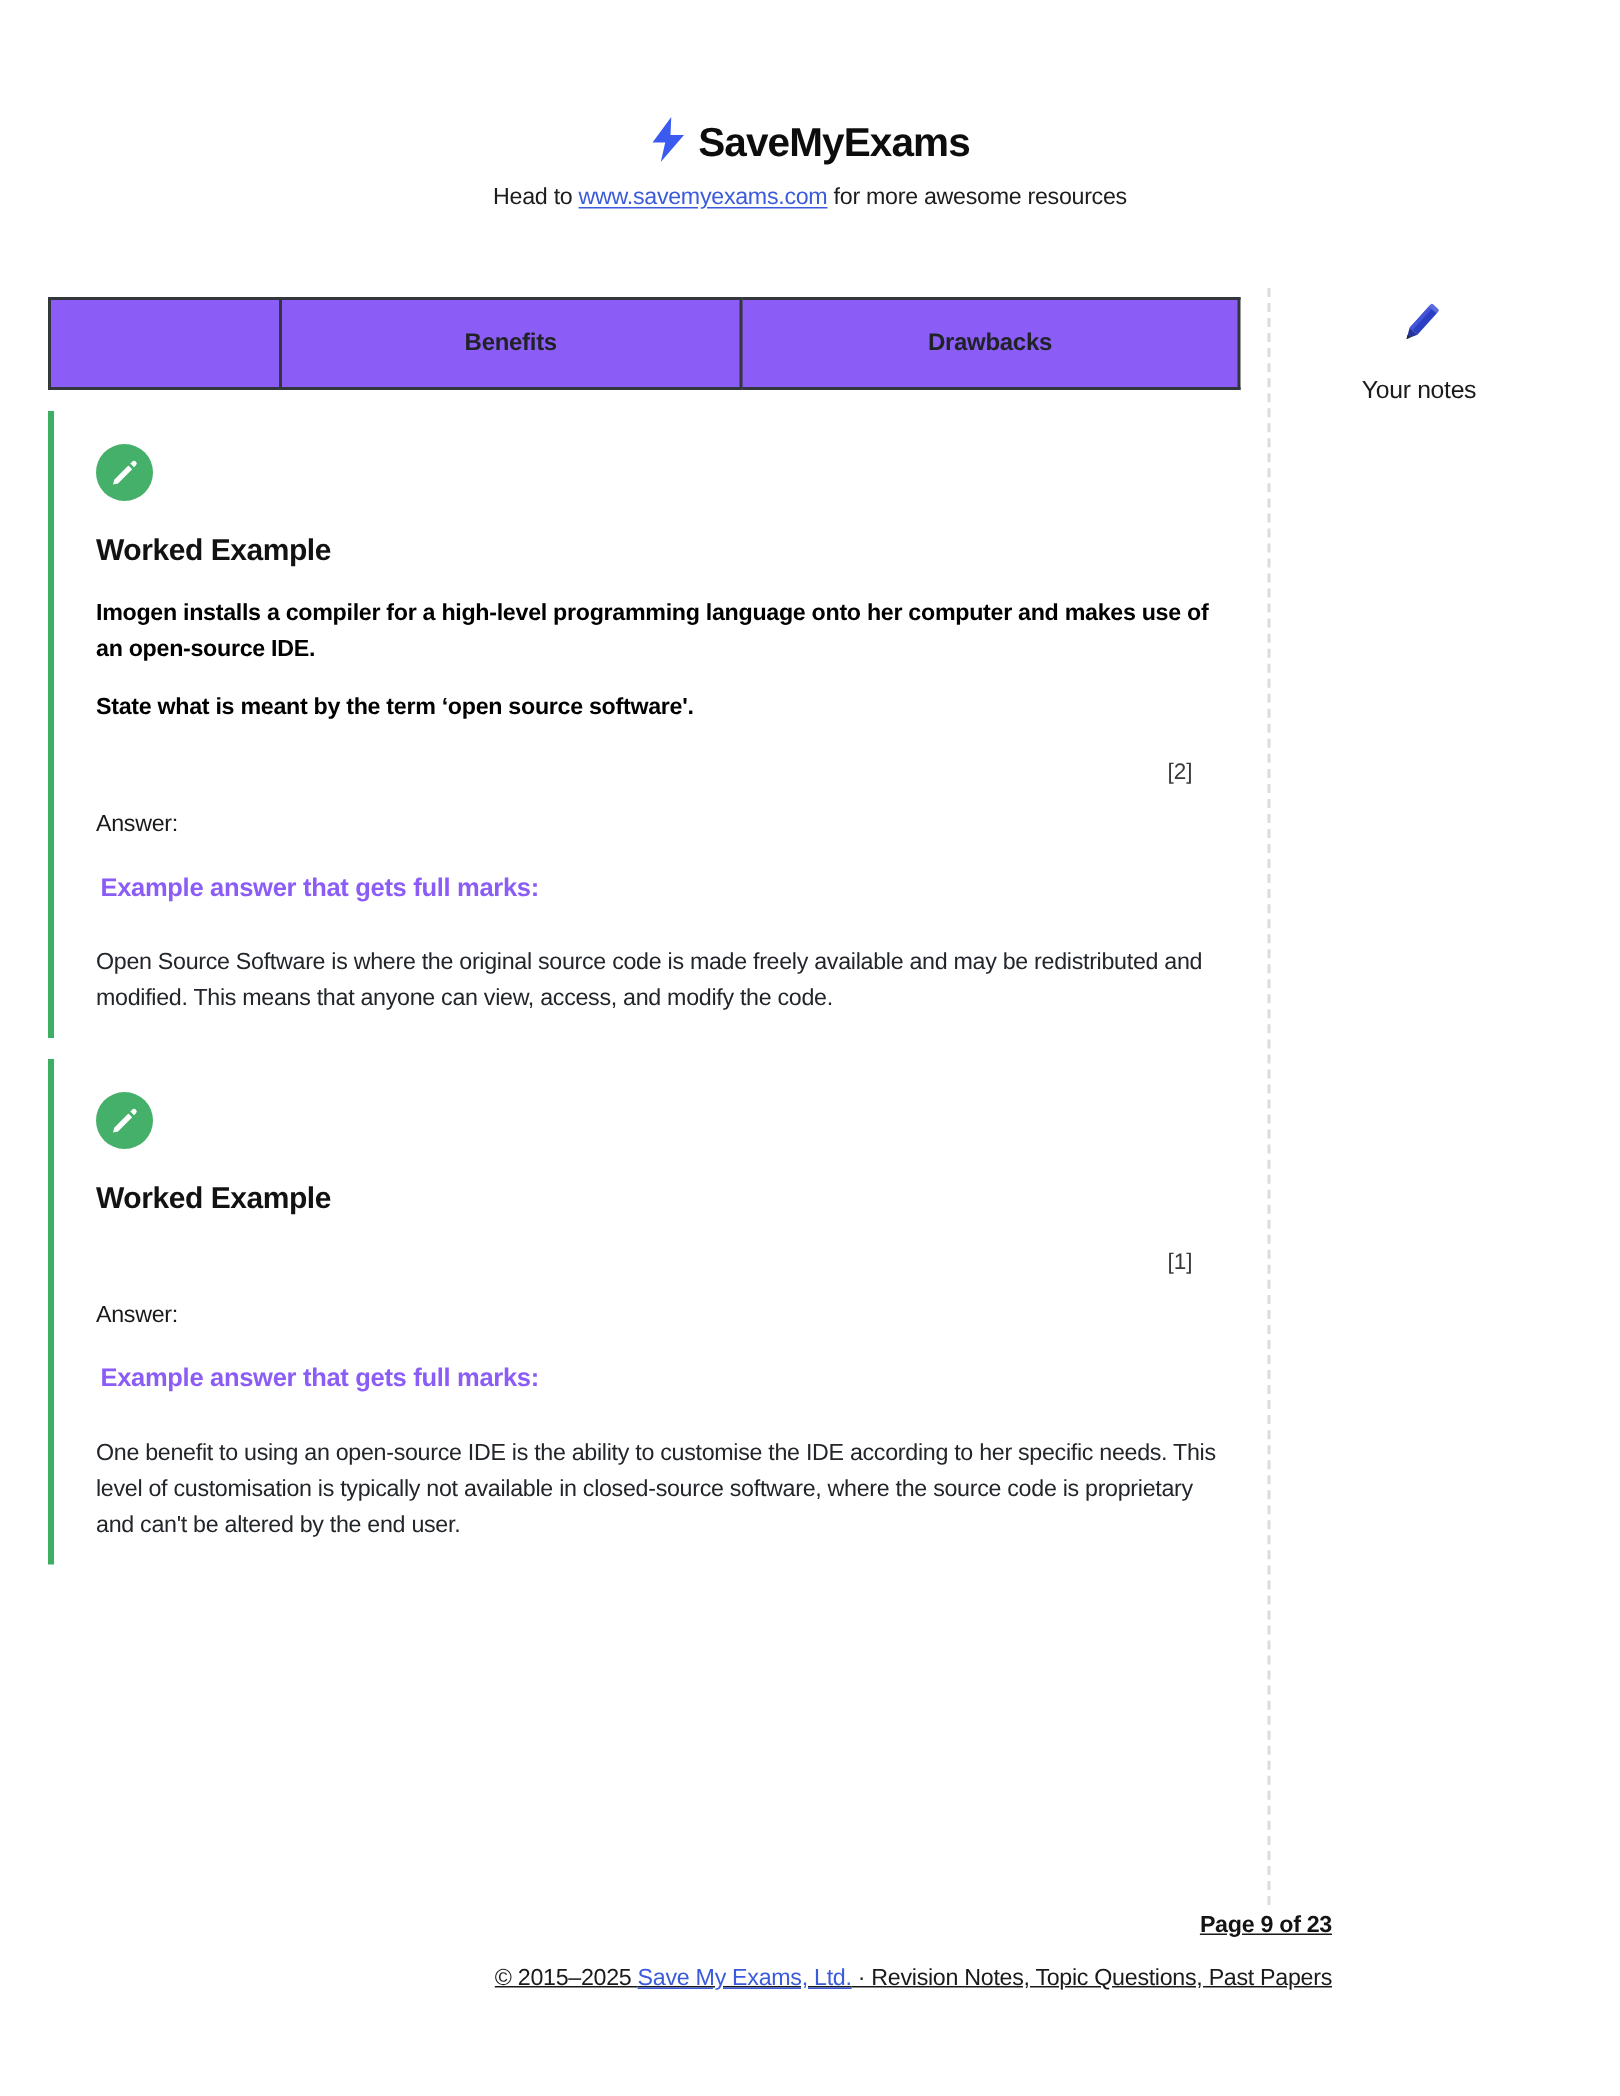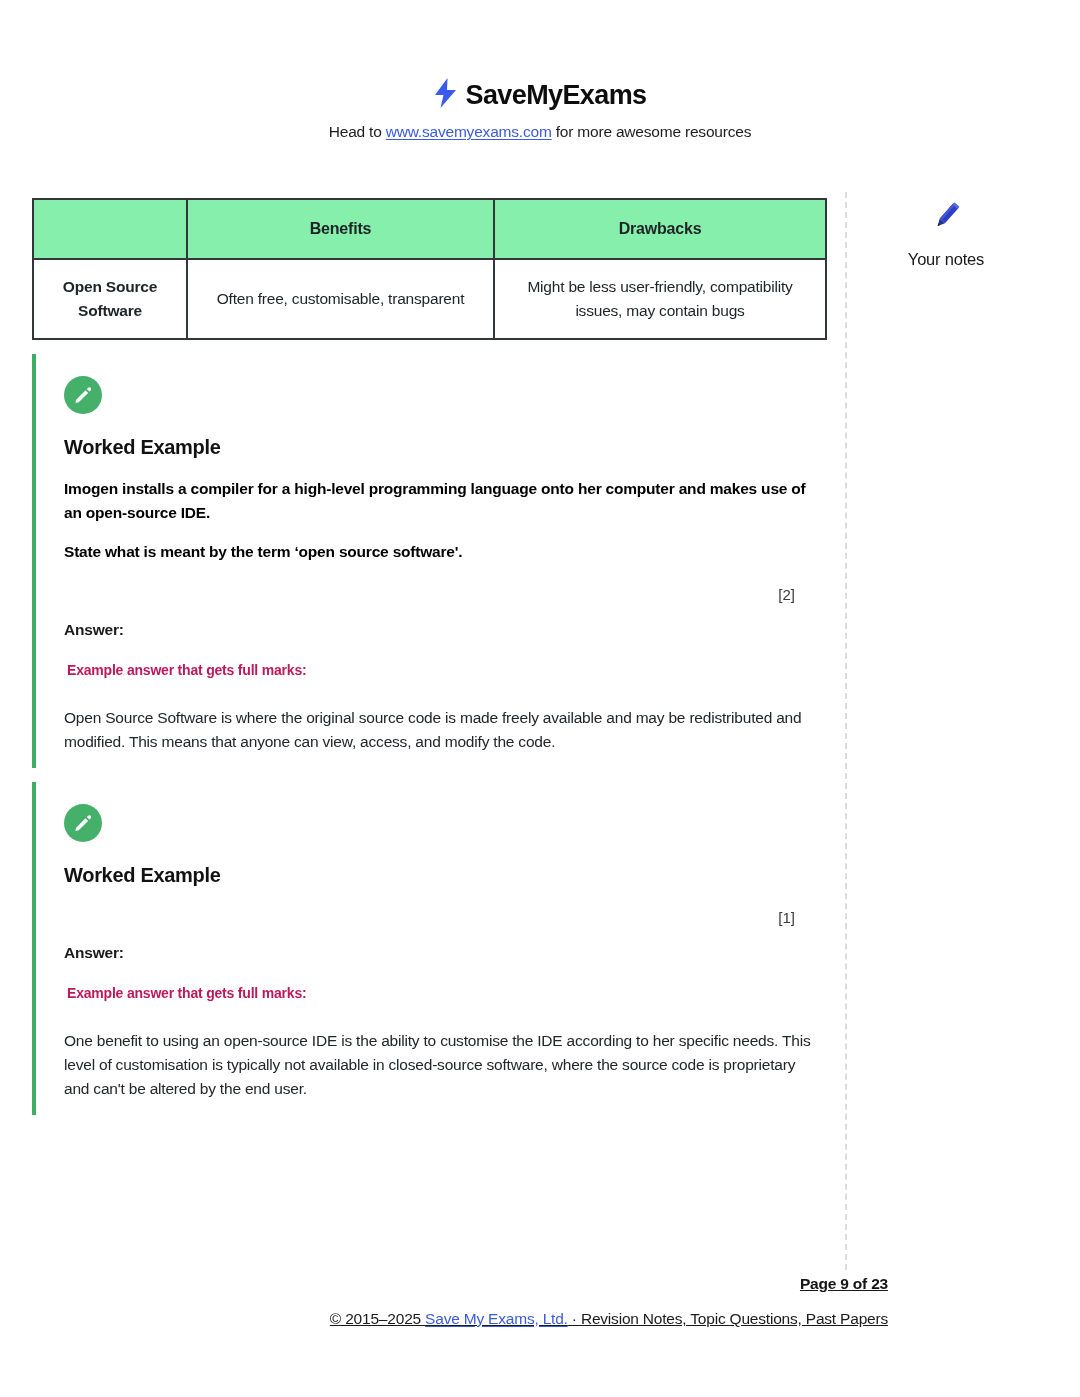--- a/index.html
+++ b/index.html
@@ -92,21 +92,21 @@
     padding: 10px 12px;
     vertical-align: middle;
     text-align: center;
     font-size: 15.5px;
     line-height: 1.55;
     letter-spacing: -0.2px;
     color: #1f2326;
     font-weight: 400;
   }
   table.compare thead th {
-    background: #86efac;
+    background: #8b5cf6;
     font-weight: 700;
     height: 60px;
     font-size: 16px;
   }
   table.compare col.c1 { width: 154px; }
   table.compare col.c2 { width: 307px; }
   table.compare col.c3 { width: 332px; }
   table.compare tbody th.rowhead {
     font-weight: 700;
     font-size: 15.5px;
@@ -149,30 +149,30 @@
   .marks {
     margin-top: 22px;
     text-align: right;
     padding-right: 30px;
     font-size: 15px;
     color: #3a3a3a;
   }
   .answer-label {
     margin-top: 18px;
     font-size: 15.5px;
-    font-weight: 700;
+    font-weight: 400;
     letter-spacing: -0.2px;
     color: #1a1a1a;
   }
   .answer-sub {
     margin-top: 23px;
-    font-size: 14px;
-    font-weight: 700;
-    letter-spacing: -0.2px;
-    color: #be185d;
+    font-size: 17px;
+    font-weight: 700;
+    letter-spacing: -0.2px;
+    color: #8b5cf6;
     padding-left: 3px;
   }
   .answer-body {
     margin-top: 28px;
     font-size: 15.5px;
     font-weight: 400;
     line-height: 1.55;
     letter-spacing: -0.2px;
     color: #22262a;
     max-width: 752px;
@@ -248,25 +248,20 @@
         <col class="c3">
       </colgroup>
     <thead>
       <tr>
         <th></th>
         <th>Benefits</th>
         <th>Drawbacks</th>
       </tr>
     </thead>
     <tbody>
-      <tr>
-        <th class="rowhead">Open Source Software</th>
-        <td>Often free, customisable, transparent</td>
-        <td>Might be less user-friendly, compatibility issues, may contain bugs</td>
-      </tr>
     </tbody>
   </table>
 
   <div class="worked-example">
     <div class="we-icon">
       <svg width="22" height="22" viewBox="0 0 24 24" aria-hidden="true">
         <path d="M4.5 17.2 L14.8 6.9 L17.6 9.7 L7.3 20 L3.7 20.8 Z" fill="#ffffff"></path>
         <path d="M16.2 5.5 L18.9 8.2 L20.3 6.8 A1.9 1.9 0 0 0 17.6 4.1 Z" fill="#ffffff"></path>
       </svg>
     </div>

